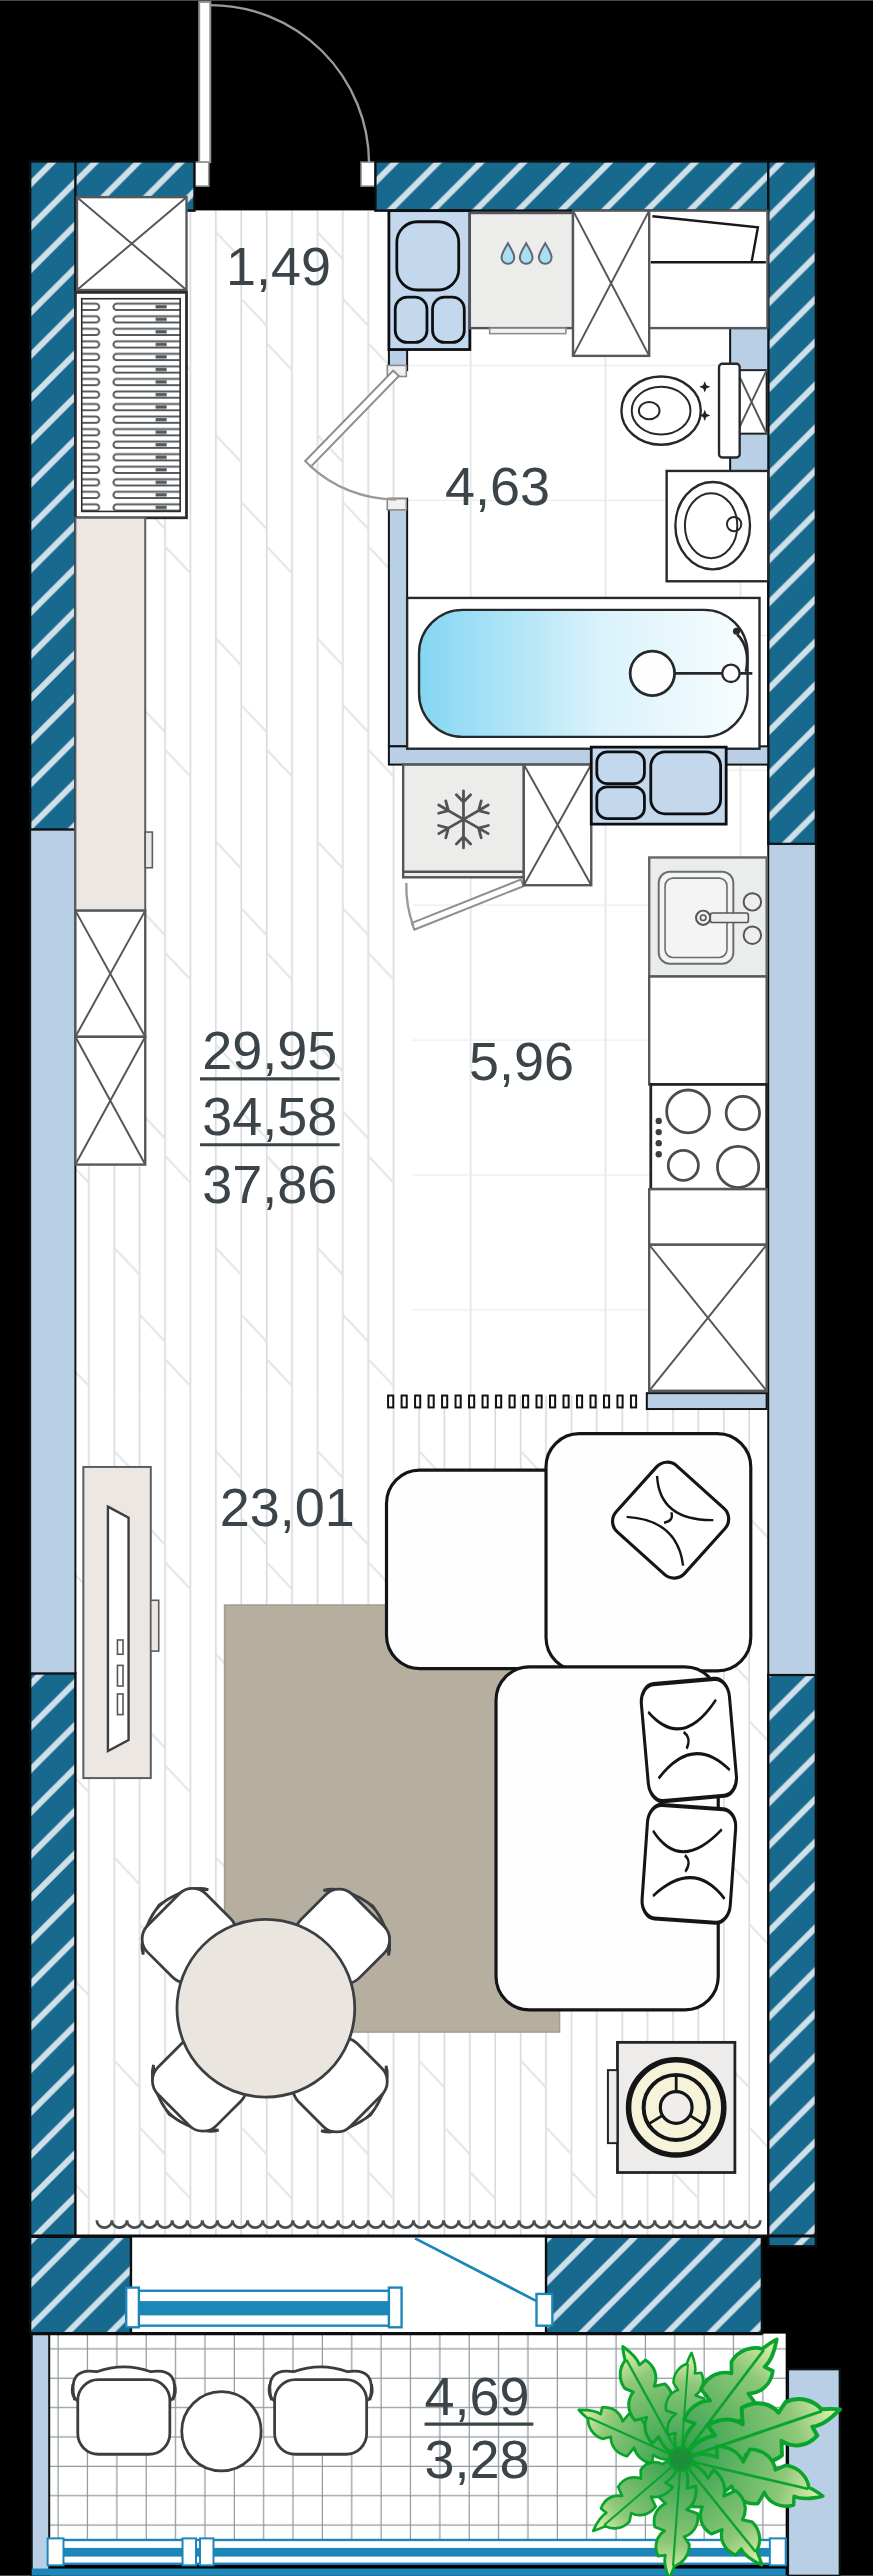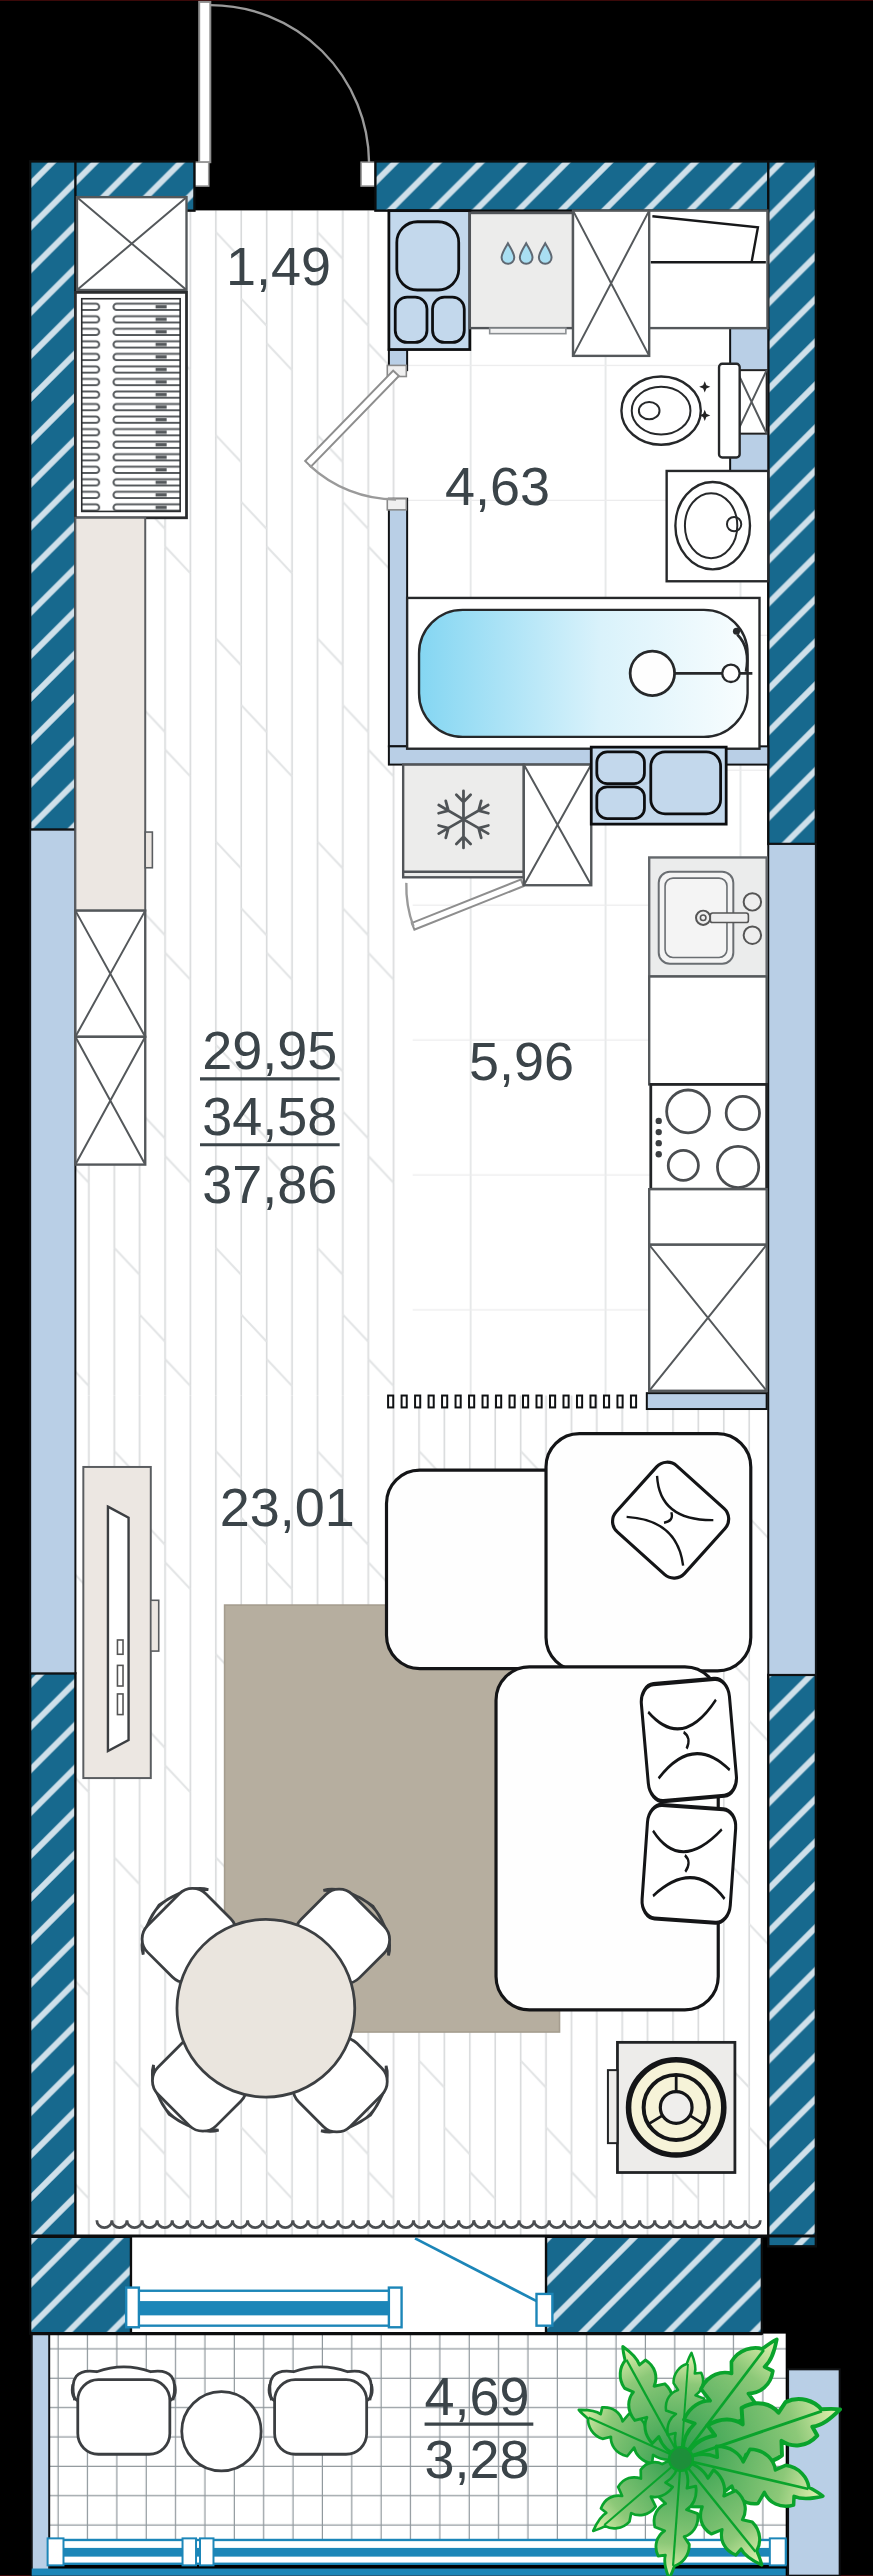--- a/index.html
+++ b/index.html
@@ -1,16 +1,16 @@
 <!DOCTYPE html>
 <html style="font-size:12.7px"><head>
 <meta charset="utf-8">
 <style>
   html,body{margin:0;padding:0;background:#000;}
-  .stage{width:873px;height:2576px;position:relative;background:#b91c1c;}
+  .stage{width:873px;height:2576px;position:relative;background:#e5e5e5;}
   svg{display:block}
   .wt{fill:url(#th);stroke:#0b0d0e;stroke-width:3}
   .wb{fill:#B9CFE6;stroke:#101214;stroke-width:2.5}
   .fx{fill:#C3D8EC;stroke:#0d0e10;stroke-width:3.5}
   .fxo{fill:none;stroke:#0d0e10;stroke-width:3.5}
   .xln{stroke:#54585b;stroke-width:2.5;fill:none}
   .gry{fill:#ECECEB;stroke:#515458;stroke-width:3}
   .sofa{fill:#fefefe;stroke:#141517;stroke-width:4}
   .bath{fill:#fff;stroke:#26282a;stroke-width:3}
   .door{fill:#fff;stroke:#8e8e8e;stroke-width:2.5}

